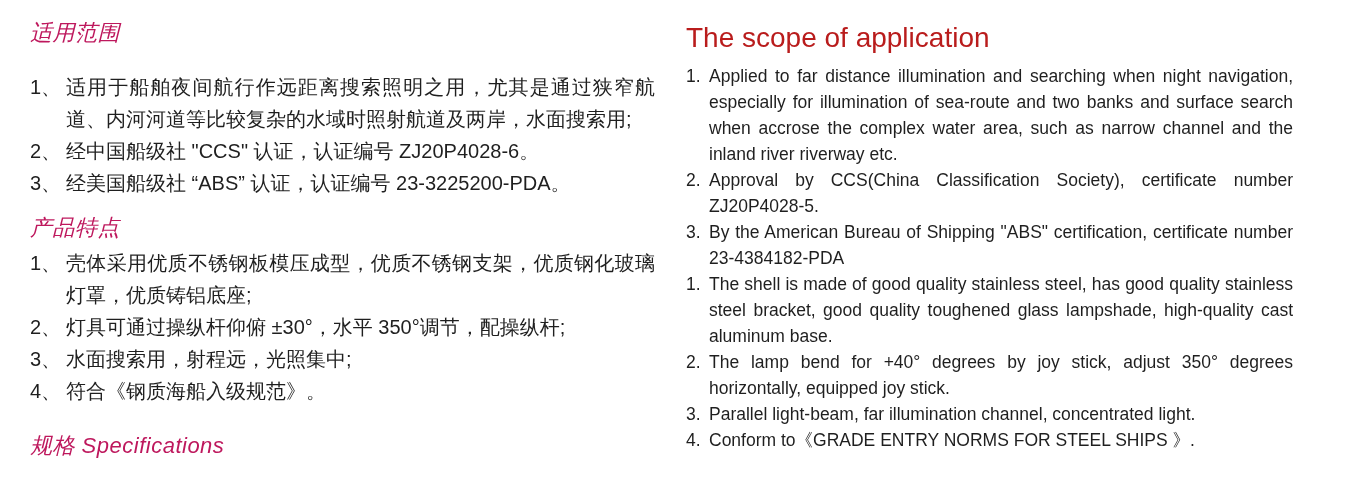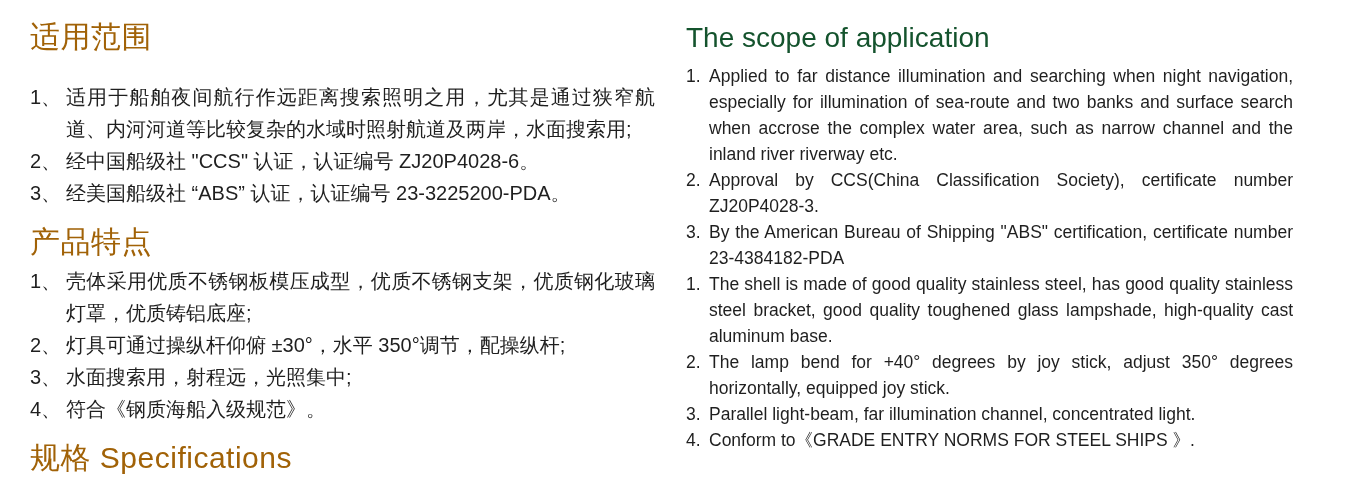--- a/index.html
+++ b/index.html
@@ -25,40 +25,41 @@
   }
   .col-left {
     width: 683px;
     padding: 20px 28px 0 30px;
   }
   .col-right {
     width: 674px;
     padding: 22px 64px 0 3px;
   }
   .heading-zh {
-    font-size: 30px;
+    font-size: 22px;
     font-weight: 400;
     letter-spacing: 0.5px;
     margin: 0 0 26px 0;
-    color: #a16207;
+    color: #be185d;
     line-height: 1.15;
+    font-style: italic;
   }
   .heading-zh.second {
     margin-top: 16px;
     margin-bottom: 6px;
   }
   .heading-zh.third {
-    margin-top: 16px;
+    margin-top: 26px;
     margin-bottom: 0;
   }
   .heading-en {
     font-size: 28px;
     font-weight: 400;
     margin: 0 0 9px 0;
-    color: #14532d;
+    color: #b91c1c;
     line-height: 1.15;
   }
   .heading-en.second {
     margin-top: 5px;
     margin-bottom: 11px;
   }
   ul.doc-list {
     list-style: none;
     margin: 0;
     padding: 0;
@@ -141,21 +142,21 @@
 
     <h1 class="heading-en">The scope of application</h1>
 
     <ul class="doc-list en-list">
       <li>
         <span class="marker">1.</span>
         <span class="text">Applied to far distance illumination and searching when night navigation, especially for illumination of sea-route and two banks and surface search when accrose the complex water area, such as narrow channel and the inland river riverway etc.</span>
       </li>
       <li>
         <span class="marker">2.</span>
-        <span class="text">Approval by CCS(China Classification Society), certificate number ZJ20P4028-3.</span>
+        <span class="text">Approval by CCS(China Classification Society), certificate number ZJ20P4028-5.</span>
       </li>
       <li>
         <span class="marker">3.</span>
         <span class="text">By the American Bureau of Shipping "ABS" certification, certificate number 23-4384182-PDA</span>
       </li>
     </ul>
 
 
     <ul class="doc-list en-list">
       <li>

